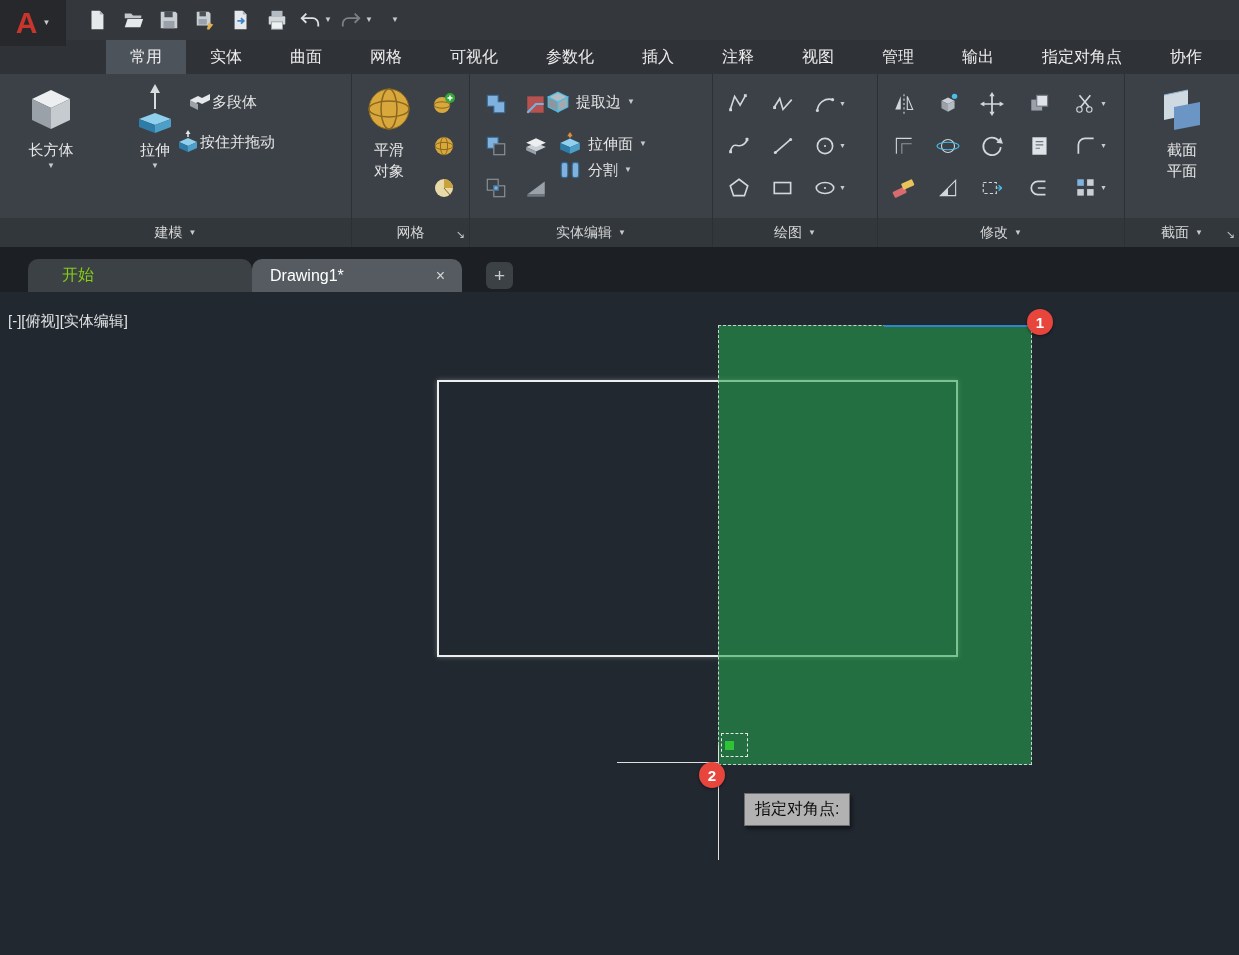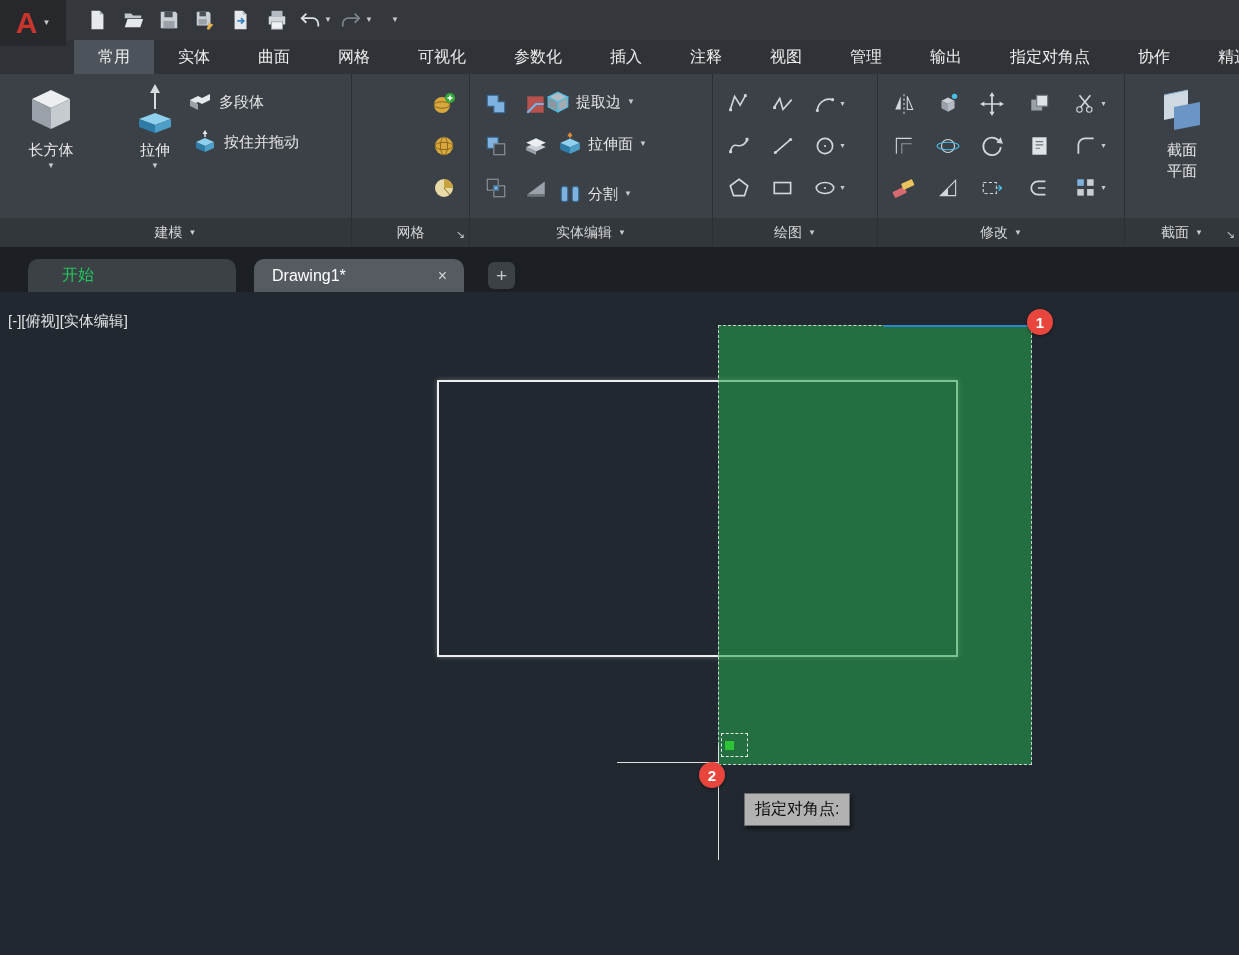--- a/index.html
+++ b/index.html
@@ -10,53 +10,53 @@
   .logo{position:absolute;left:0;top:0;width:66px;height:46px;background:#26282b;
     display:flex;align-items:center;justify-content:center;gap:5px;cursor:pointer;z-index:9}
   .logo-a{color:#c8352c;font-size:30px;font-weight:bold}
   .caret{font-size:8px;color:#c6cacd;line-height:1}
   .qat{position:absolute;left:80px;top:4px;display:flex;align-items:center;gap:2px;z-index:5}
   .qbtn{height:32px;min-width:34px;display:flex;align-items:center;justify-content:center;
     gap:3px;border-radius:2px;cursor:pointer;padding:0 3px}
   .qbtn svg{width:22px;height:22px;display:block}
   
   .rtabs{position:absolute;left:0;top:40px;width:1239px;height:34px;background:#2f3337;
-    display:flex;padding-left:74px}
+    display:flex;padding-left:106px}
   .rtab{height:34px;line-height:34px;padding:0 24px;font-size:16px;color:#ededed;
     cursor:pointer;white-space:nowrap}
   .rtab.active{background:#4d535a}
   
   .ribbon{position:absolute;left:0;top:74px;width:1239px;height:173px;background:#3b4147;display:flex}
   .panel{position:relative;height:173px;border-right:1px solid #2b3035;flex:none}
   .pc{position:absolute;left:0;top:0;right:0;bottom:29px}
   .plabel{position:absolute;left:0;bottom:0;width:100%;height:29px;background:#32373c;
     color:#d6d6d6;font-size:14px;display:flex;align-items:center;justify-content:center;
     gap:6px;cursor:pointer}
   .launcher{position:absolute;right:4px;bottom:6px;font-size:11px;color:#bfc3c7;cursor:pointer;z-index:2}
   .bigbtn{position:absolute;display:flex;flex-direction:column;align-items:center;gap:3px;
     color:#e6e6e6;font-size:15px;text-align:center;cursor:pointer;line-height:1.2}
   .bicon{height:58px;display:flex;align-items:center;justify-content:center}
-  .listbtn{position:absolute;display:flex;align-items:center;gap:7px;color:#e6e6e6;
+  .listbtn{position:absolute;display:flex;align-items:center;color:#e6e6e6;
     font-size:15px;cursor:pointer;white-space:nowrap}
   .listbtn svg{width:24px;height:24px;display:block}
   .gbtn{position:absolute;width:36px;height:36px;display:flex;align-items:center;
     justify-content:center;cursor:pointer;border-radius:2px}
   .gbtn svg{width:24px;height:24px;display:block}
   .gcaret{position:absolute;font-size:7px;color:#c6cacd;cursor:pointer}
   .tbtn{position:absolute;height:32px;display:flex;align-items:center;gap:6px;
     color:#e4e4e4;font-size:15px;cursor:pointer;white-space:nowrap}
   .tbtn svg{width:24px;height:24px;display:block}
   
   .filetabs{position:absolute;left:0;top:247px;width:1239px;height:45px;background:#1c1f23;
     display:flex;align-items:flex-end;padding-left:28px}
   .ftab{height:33px;display:flex;align-items:center;font-size:16px;
     border-radius:10px 10px 0 0;cursor:pointer}
-  .ftab.start{width:208px;background:#3c4146;color:#22c55e;padding-left:34px}
+  .ftab.start{width:224px;background:#3c4146;color:#84cc16;padding-left:34px}
   .ftab.active{width:210px;background:#555b61;color:#ffffff;justify-content:space-between;
-    padding:0 12px 0 18px;margin-left:18px}
+    padding:0 12px 0 18px;margin-left:0}
   .ftclose{font-size:16px;color:#d6d6d6;cursor:pointer;padding:0 5px}
   .newtab{width:27px;height:27px;border-radius:6px;background:#3c4146;color:#c9c9c9;
     display:flex;align-items:center;justify-content:center;font-size:19px;
     margin-left:24px;margin-bottom:3px;cursor:pointer}
   
   .canvas{position:absolute;left:0;top:292px;width:1239px;height:663px;background:#212830;overflow:hidden}
   .vplabel{position:absolute;left:8px;top:20px;font-size:15px;color:#e2e2e2;display:flex;z-index:7}
   .vplabel span{cursor:pointer}
   .drawrect{position:absolute;left:437px;top:88px;width:521px;height:277px;
     border:2px solid #eeeeee;box-shadow:0 0 5px rgba(255,255,255,.30);z-index:1}
@@ -208,41 +208,53 @@
       </div>
       <div class="listbtn" style="left:188px;top:16px">
         <span>
             <svg viewBox="0 0 24 24" width="24" height="24">
               <path d="M2 10l8-4 4 2 8-4v6l-8 4-4-2-8 4z" fill="#e6e9ec"></path>
               <path d="M2 10v6l8 4v-6z" fill="#9aa1a8"></path>
             </svg>
           </span>
         <span>多段体</span>
       </div>
-      <div class="listbtn" style="left:193px;top:56px">
+      <div class="listbtn" style="left:176px;top:56px">
         <span>
             <svg viewBox="0 0 24 24" width="24" height="24">
               <polygon points="12,8 21,12 12,16 3,12" fill="#8fd0ee"></polygon>
               <polygon points="3,12 12,16 12,22 3,18" fill="#2e7ca8"></polygon>
               <polygon points="21,12 12,16 12,22 21,18" fill="#4d9fc8"></polygon>
               <line x1="12" y1="2" x2="12" y2="7" stroke="#e8e8e8" stroke-width="1.5"></line>
               <polygon points="12,0 9.5,4 14.5,4" fill="#e8e8e8"></polygon>
             </svg>
           </span>
         <span>按住并拖动</span>
       </div>
     </div>
     <div class="plabel">
       <span>建模</span>
       <span class="caret">▼</span>
     </div>
   </div>
 
   <div class="panel" style="width:118px">
     <div class="pc">
+      <div class="bigbtn" style="left:4px;top:6px;width:66px">
+        <span class="bicon">
+            <svg viewBox="0 0 52 52" width="52" height="52">
+              <circle cx="26" cy="26" r="20" fill="#d9a83c"></circle>
+              <ellipse cx="26" cy="26" rx="20" ry="8" fill="none" stroke="#8a6820" stroke-width="1.5"></ellipse>
+              <ellipse cx="26" cy="26" rx="8" ry="20" fill="none" stroke="#8a6820" stroke-width="1.5"></ellipse>
+              <circle cx="26" cy="26" r="20" fill="none" stroke="#8a6820"></circle>
+            </svg>
+          </span>
+        <span>平滑</span>
+        <span>对象</span>
+      </div>
       <div class="gbtn" style="left:74px;top:12px">
           <svg viewBox="0 0 24 24">
             <circle cx="10" cy="13" r="8" fill="#d9a83c"></circle>
             <ellipse cx="10" cy="13" rx="8" ry="3.2" fill="none" stroke="#8a6820"></ellipse>
             <circle cx="18" cy="6" r="5" fill="#35a83c"></circle>
             <path d="M18 3.5v5M15.5 6h5" stroke="#fff" stroke-width="1.5"></path>
           </svg>
         </div>
       <div class="gbtn" style="left:74px;top:54px">
           <svg viewBox="0 0 24 24">
@@ -321,21 +333,21 @@
               <polygon points="11,6 20,10 11,14 2,10" fill="#8fd0ee"></polygon>
               <polygon points="2,10 11,14 11,20 2,16" fill="#2e7ca8"></polygon>
               <polygon points="20,10 11,14 11,20 20,16" fill="#4d9fc8"></polygon>
               <line x1="11" y1="1" x2="11" y2="5" stroke="#e08a3c" stroke-width="2"></line>
               <polygon points="11,0 8.5,4 13.5,4" fill="#e08a3c"></polygon>
             </svg>
           </span>
         <span>拉伸面</span>
         <span class="caret">▼</span>
       </div>
-      <div class="tbtn" style="left:88px;top:104px">
+      <div class="tbtn" style="left:88px;top:80px">
         <span>
             <svg viewBox="0 0 22 22">
               <rect x="3" y="4" width="6" height="14" rx="2.5" fill="#7fb2de" stroke="#35668f"></rect>
               <rect x="13" y="4" width="6" height="14" rx="2.5" fill="#7fb2de" stroke="#35668f"></rect>
             </svg>
           </span>
         <span>分割</span>
         <span class="caret">▼</span>
       </div>
     </div>

